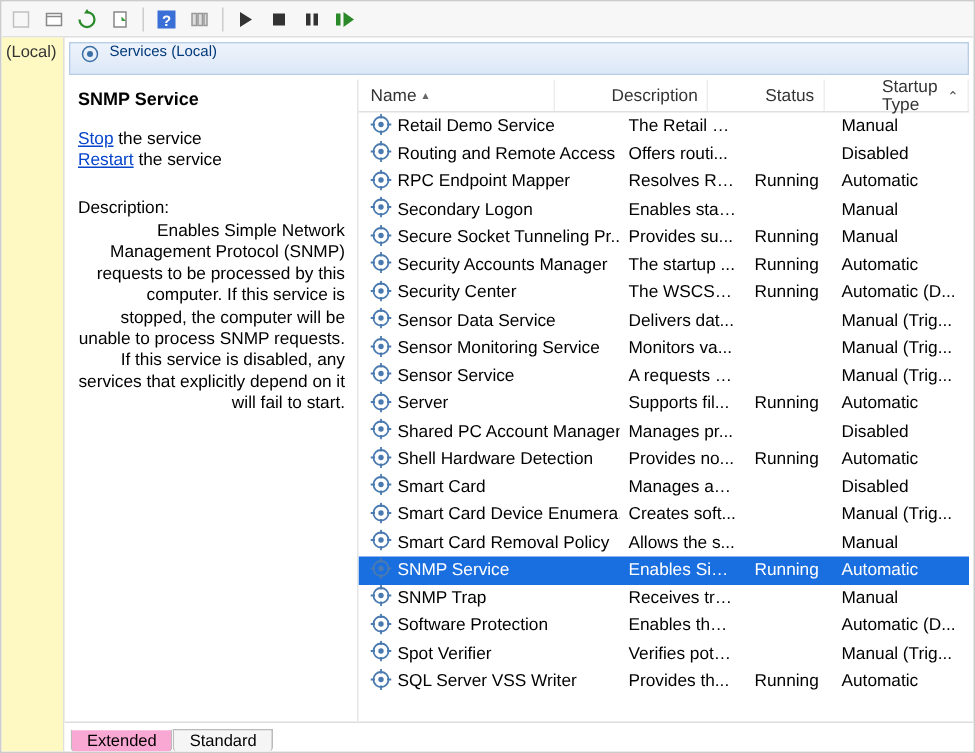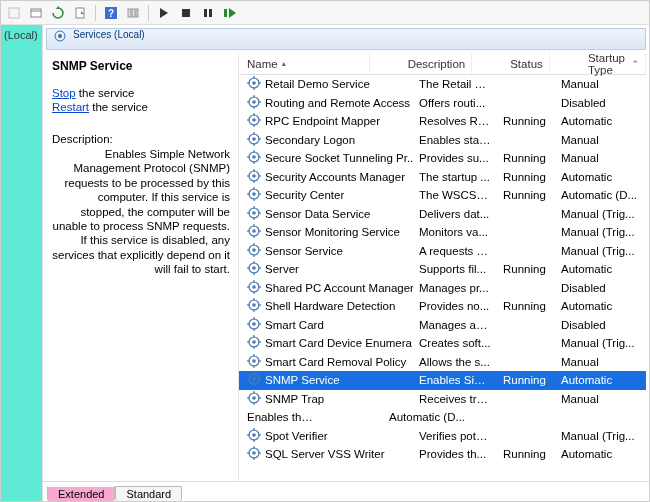--- a/index.html
+++ b/index.html
@@ -3,21 +3,21 @@
 <meta charset="utf-8">
 <style>
   * { box-sizing: border-box; }
   html, body { margin: 0; padding: 0; font-family: "Segoe UI", Tahoma, sans-serif; font-size: 11px; color: #000; background: #fff; }
   .window { width: 650px; height: 502px; border: 1px solid #ccc; display: flex; flex-direction: column; overflow: hidden; }
   .toolbar { height: 24px; background: #f7f7f7; border-bottom: 1px solid #e0e0e0; display: flex; align-items: center; padding: 0 4px; gap: 4px; }
   .tbtn { width: 18px; height: 18px; display: flex; align-items: center; justify-content: center; cursor: pointer; }
   .tbtn svg { display: block; }
   .divider { width: 1px; height: 16px; background: #ccc; margin: 0 2px; }
   .main { flex: 1; display: flex; min-height: 0; }
-  .left-pane { width: 42px; background: #5eead4; border-right: 1px solid #e0e0e0; padding: 4px 3px; font-size: 11px; color: #333; }
+  .left-pane { width: 42px; background: #fef9c3; border-right: 1px solid #e0e0e0; padding: 4px 3px; font-size: 11px; color: #333; }
   .right-pane { flex: 1; display: flex; flex-direction: column; min-width: 0; }
   .header-bar { height: 22px; background: linear-gradient(#eef3fb, #dce8f7); border: 1px solid #b8cde6; margin: 3px; display: flex; align-items: flex-start; padding: 0 6px; gap: 6px; font-size: 10px; color: #003a7a; }
   .header-bar .gear svg { display:block; }
   .content { flex: 1; display: flex; min-height: 0; margin: 0 3px; }
   .detail { width: 192px; padding: 6px 8px 6px 6px; font-size: 11.5px; }
   .detail h2 { font-size: 12px; font-weight: bold; margin: 0 0 14px 0; }
   .links a { color: #0645cc; text-decoration: underline; cursor: pointer; }
   .links div { margin-bottom: 2px; }
   .desc-label { margin-top: 20px; }
   .desc-text { margin-top: 2px; line-height: 1.25; text-align: right; }
@@ -478,20 +478,33 @@
                         <line x1="11" y1="7" x2="14" y2="7"></line>
                       </g>
                     </svg></span>
                   <span>SNMP Trap</span>
                 </div>
                 <div class="cell c-desc">Receives tra...</div>
                 <div class="cell c-status"></div>
                 <div class="cell c-startup">Manual</div>
               </div>
               <div class="row">
+                <div class="cell c-name">
+                  <span><svg class="svc-icon" width="14" height="14">
+                      <circle cx="7" cy="7" r="5" fill="none" stroke="#4a7ab0" stroke-width="1.2"></circle>
+                      <circle cx="7" cy="7" r="1.8" fill="#4a7ab0"></circle>
+                      <g stroke="#4a7ab0" stroke-width="1.2">
+                        <line x1="7" y1="0" x2="7" y2="3"></line>
+                        <line x1="7" y1="11" x2="7" y2="14"></line>
+                        <line x1="0" y1="7" x2="3" y2="7"></line>
+                        <line x1="11" y1="7" x2="14" y2="7"></line>
+                      </g>
+                    </svg></span>
+                  <span>Software Protection</span>
+                </div>
                 <div class="cell c-desc">Enables the ...</div>
                 <div class="cell c-status"></div>
                 <div class="cell c-startup">Automatic (D...</div>
               </div>
               <div class="row">
                 <div class="cell c-name">
                   <span><svg class="svc-icon" width="14" height="14">
                       <circle cx="7" cy="7" r="5" fill="none" stroke="#4a7ab0" stroke-width="1.2"></circle>
                       <circle cx="7" cy="7" r="1.8" fill="#4a7ab0"></circle>
                       <g stroke="#4a7ab0" stroke-width="1.2">

